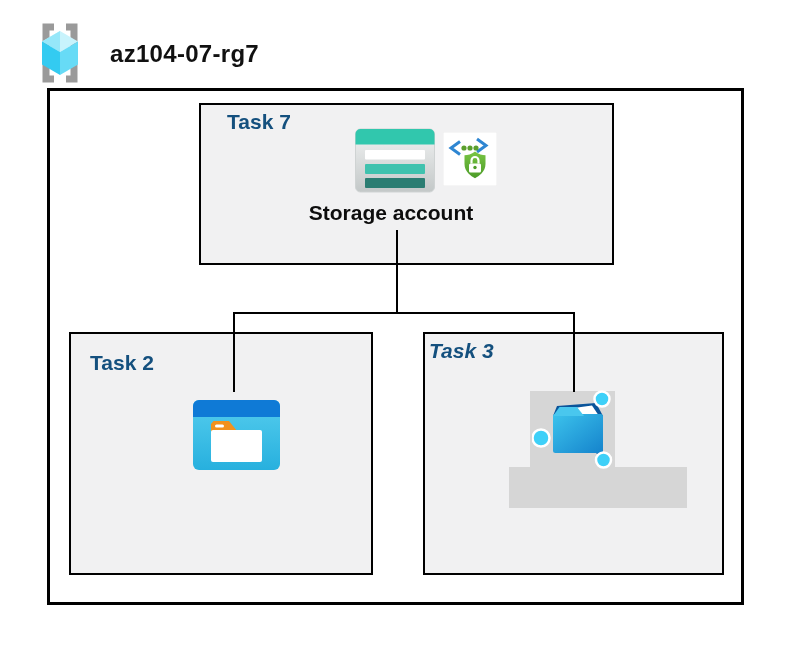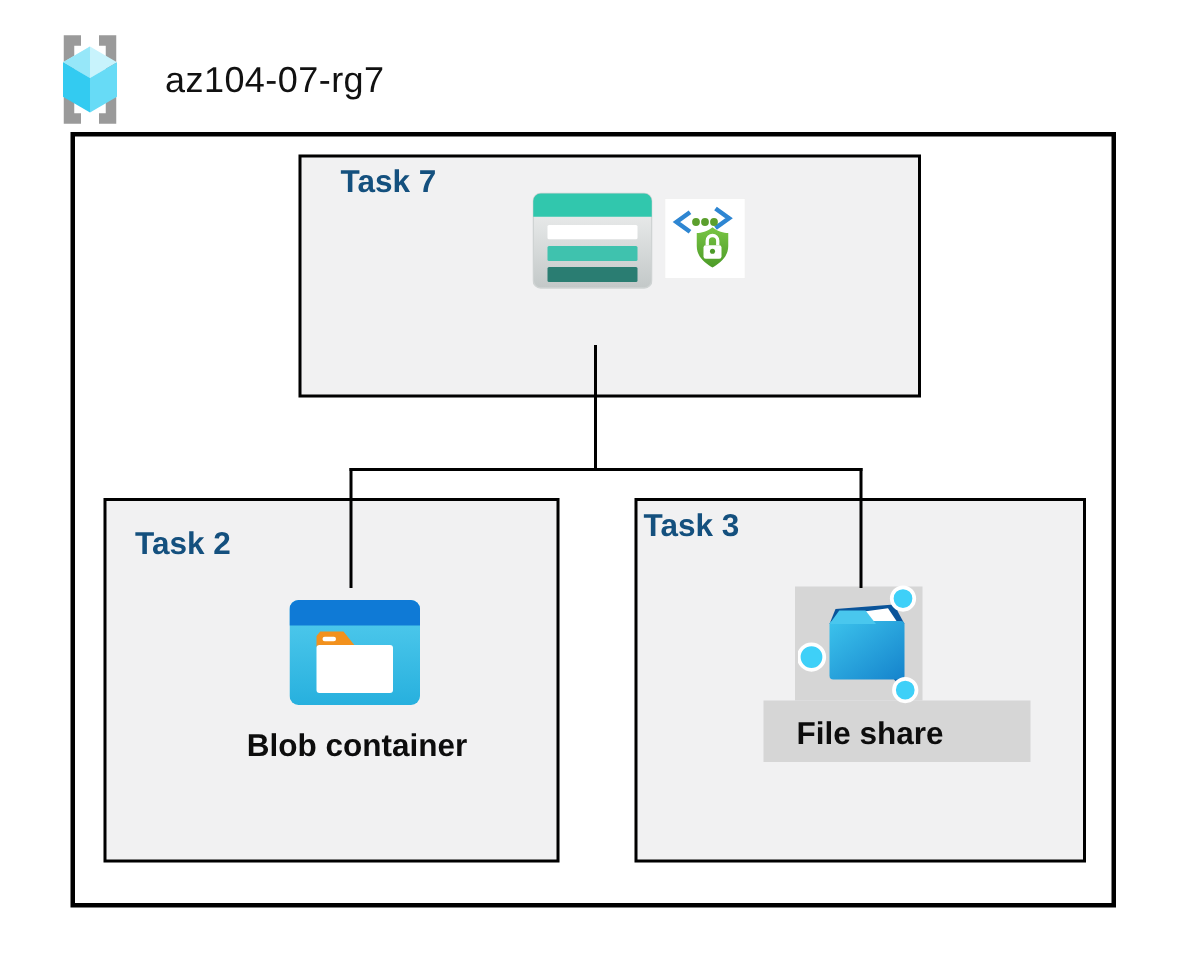--- a/index.html
+++ b/index.html
@@ -2,31 +2,31 @@
 <html><head>
 <meta charset="utf-8">
 <style>
   html,body{margin:0;padding:0;background:#ffffff;}
   .stage{
     position:relative;width:788px;height:647px;background:#ffffff;
     font-family:"Liberation Sans","DejaVu Sans",sans-serif;overflow:hidden;
   }
   .abs{position:absolute;}
   
-  .rg-title{left:110px;top:40px;font-size:24px;font-weight:normal;color:#111;letter-spacing:0.3px;}
+  .rg-title{left:110px;top:40px;font-size:24px;font-weight:bold;color:#111;letter-spacing:0.3px;}
   
   .outer-box{left:47px;top:88px;width:697px;height:517px;border:3px solid #000;background:#fff;box-sizing:border-box;}
   .task-box{background:#f1f1f2;border:2px solid #000;box-sizing:border-box;}
   .task1{left:199px;top:103px;width:415px;height:162px;}
   .task2{left:69px;top:332px;width:304px;height:243px;}
   .task3{left:423px;top:332px;width:301px;height:243px;}
   .task-label{font-size:21px;font-weight:bold;color:#14507e;white-space:nowrap;}
   .task1-label{left:227px;top:110px;}
   .task2-label{left:90px;top:339px;margin-top:12px;}
-  .task3-label{left:429px;top:339px;}
+  .task3-label{left:429px;top:339px;font-style:italic;}
   .item-label{font-size:21px;font-weight:bold;color:#0d0d0d;white-space:nowrap;transform:translateX(-50%);}
   .storage-label{left:391px;top:201px;}
   .blob-label{left:238px;top:486px;}
   .file-label{left:580px;top:478px;z-index:6;}
   
   .conn{background:#000;z-index:5;}
   .conn-v1{left:396px;top:230px;width:2px;height:83px;}
   .conn-h1{left:233px;top:312px;width:342px;height:2px;}
   .conn-v2{left:233px;top:312px;width:2px;height:80px;}
   .conn-v3{left:573px;top:312px;width:2px;height:80px;}
@@ -82,20 +82,21 @@
     <polyline points="17,9.5 8,16 17,22.5" stroke="#2e86d2" stroke-width="3" fill="none"></polyline>
     <polyline points="34,7 43,13.5 34,20" stroke="#2e86d2" stroke-width="3" fill="none"></polyline>
     <circle cx="21" cy="16" r="2.6" fill="#5b9f2d"></circle>
     <circle cx="27" cy="16" r="2.6" fill="#5b9f2d"></circle>
     <circle cx="33" cy="16" r="2.6" fill="#5b9f2d"></circle>
     <path d="M32 19.5 c3.5 2.8 7.5 3.8 10.5 3.8 v8.7 c0 7.8 -6.5 12 -10.5 14.3 c-4 -2.3 -10.5 -6.5 -10.5 -14.3 v-8.7 c3 0 7 -1 10.5 -3.8 z" fill="url(#shg)"></path>
     <path d="M28.5 31.5 v-3 a3.5 3.5 0 0 1 7 0 v3" stroke="#ffffff" stroke-width="2.2" fill="none"></path>
     <rect x="26" y="31.5" width="12" height="9" rx="1.5" fill="#ffffff"></rect>
     <circle cx="32" cy="35.5" r="1.7" fill="#4c9b28"></circle>
   </svg>
+  <div class="abs item-label storage-label">Storage account</div>
 
   <div class="abs conn conn-v1"></div>
   <div class="abs conn conn-h1"></div>
   <div class="abs conn conn-v2"></div>
   <div class="abs conn conn-v3"></div>
 
   <div class="abs task-box task2"></div>
   <div class="abs task-label task2-label">Task 2</div>
   <svg class="abs blob-icon" width="87" height="70" viewBox="0 0 87 70">
     <defs>
@@ -103,21 +104,20 @@
         <stop offset="0" stop-color="#55cdee"></stop>
           <stop offset="1" stop-color="#27b0de"></stop>
       </linearGradient>
     </defs>
     <rect x="0" y="0" width="87" height="70" rx="6" fill="url(#bg1)"></rect>
     <path d="M6 0 h75 a6 6 0 0 1 6 6 v11 H0 V6 a6 6 0 0 1 6 -6 z" fill="#0f7ad6"></path>
     <polygon points="18,31 18,24 20.5,21 36,21 44,31" fill="#f2911d"></polygon>
     <rect x="22" y="24.5" width="9" height="3" rx="1.5" fill="#ffffff"></rect>
     <rect x="18" y="30" width="51" height="32" rx="2" fill="#ffffff"></rect>
   </svg>
-  <div class="abs item-label blob-label">Blob container</div>
 
   <div class="abs task-box task3"></div>
   <div class="abs task-label task3-label">Task 3</div>
   <div class="abs icon-highlight"></div>
   <div class="abs label-highlight"></div>
   <svg class="abs file-icon" width="82" height="80" viewBox="0 0 82 80">
     <defs>
       <linearGradient id="fg" x1="0" y1="0" x2="1" y2="1">
         <stop offset="0" stop-color="#3cc3ec"></stop>
           <stop offset="1" stop-color="#1583cc"></stop>
@@ -127,15 +127,14 @@
     <line x1="16" y1="48" x2="8" y2="48" stroke="#0d5fa8" stroke-width="3.5"></line>
     <line x1="60" y1="55" x2="71" y2="69" stroke="#0d5fa8" stroke-width="3.5"></line>
     <polygon points="25,16 64,13 71,26 21,26" fill="#0a549a"></polygon>
     <polygon points="27,20 60,15.5 66,24.5 23,26" fill="#ffffff"></polygon>
     <rect x="21" y="24" width="50" height="39" rx="2.5" fill="url(#fg)"></rect>
     <polygon points="21,26 27.5,17 45,17 52,26" fill="#49c7ee"></polygon>
     <circle cx="70" cy="9" r="7.5" fill="#3ed0f8" stroke="#ffffff" stroke-width="2.5"></circle>
     <circle cx="9" cy="48" r="8.5" fill="#3ed0f8" stroke="#ffffff" stroke-width="2.5"></circle>
     <circle cx="71.5" cy="70" r="7.5" fill="#3ed0f8" stroke="#ffffff" stroke-width="2.5"></circle>
   </svg>
-  <div class="abs item-label file-label">File share</div>
 
 </div>
 
 </body></html>

